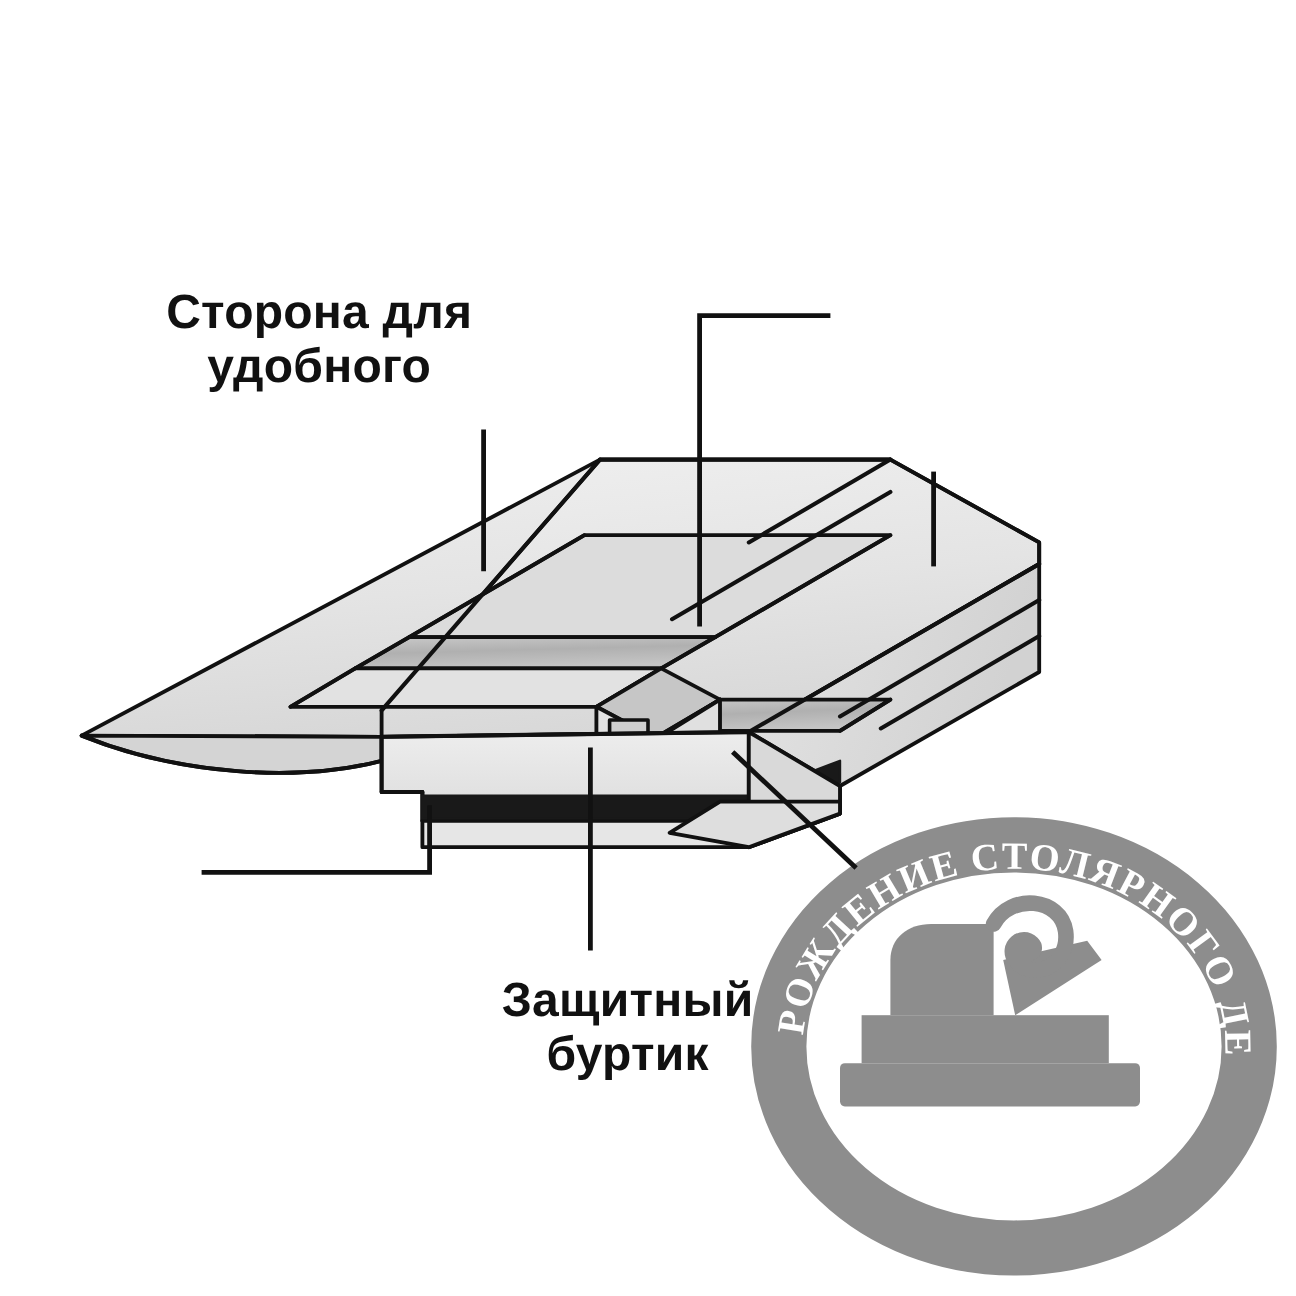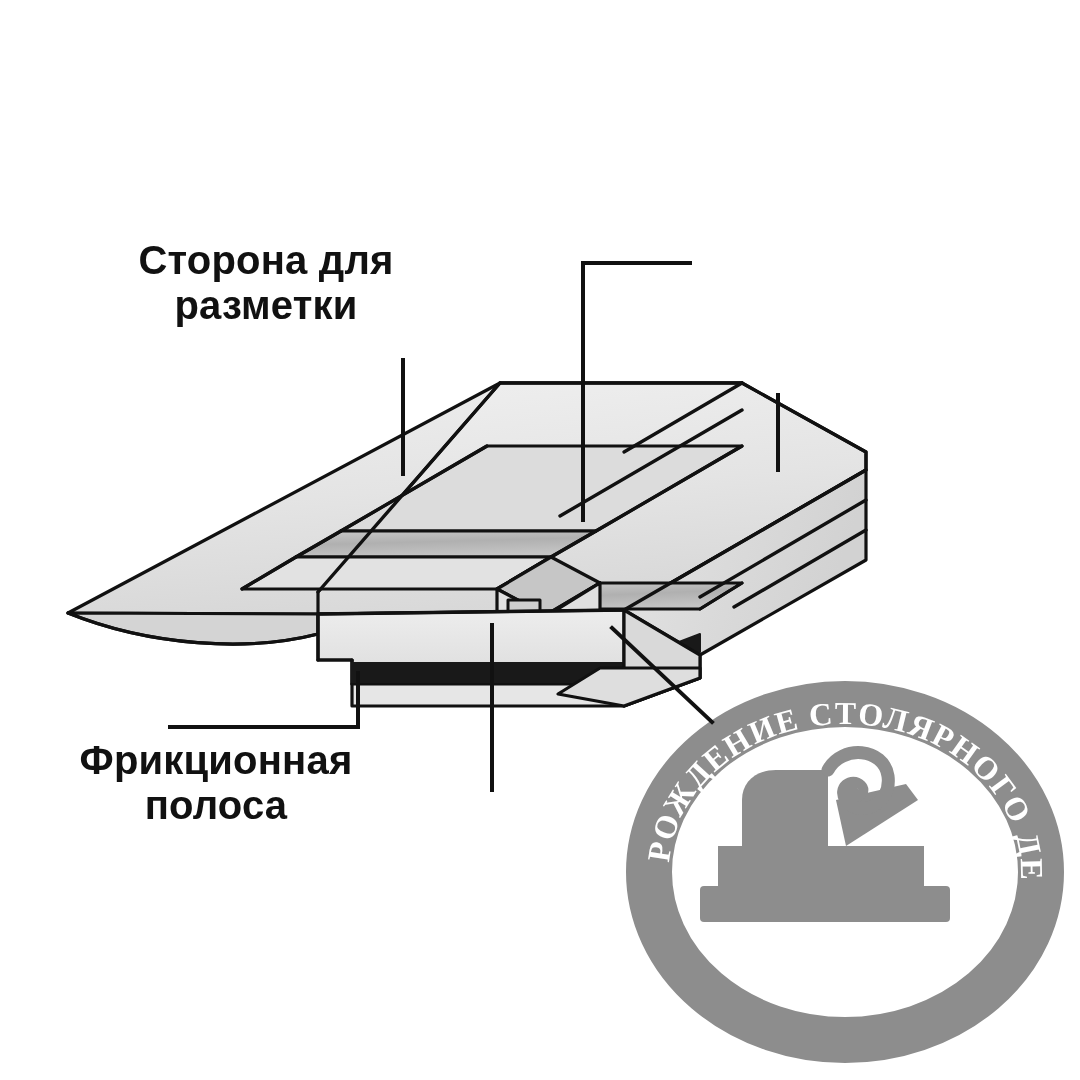--- a/index.html
+++ b/index.html
@@ -177,17 +177,17 @@
 
     <polyline points="690,263 583,263 583,520"></polyline>
     <line x1="403" y1="360" x2="403" y2="474"></line>
     <line x1="778" y1="395" x2="778" y2="470"></line>
     <line x1="612" y1="628" x2="712" y2="722"></line>
     <polyline points="170,727 358,727 358,673"></polyline>
     <line x1="492" y1="625" x2="492" y2="790"></line>
   </svg>
 
   <div class="label" id="lbl-mark">Сторона для
-разметки</div>
-  <div class="label" id="lbl-fric">Фрикционная
-полоса</div>
+удобного</div>
+  <div class="label" id="lbl-bead">Защитный
+буртик</div>
 
 </div>
 
 </body></html>

